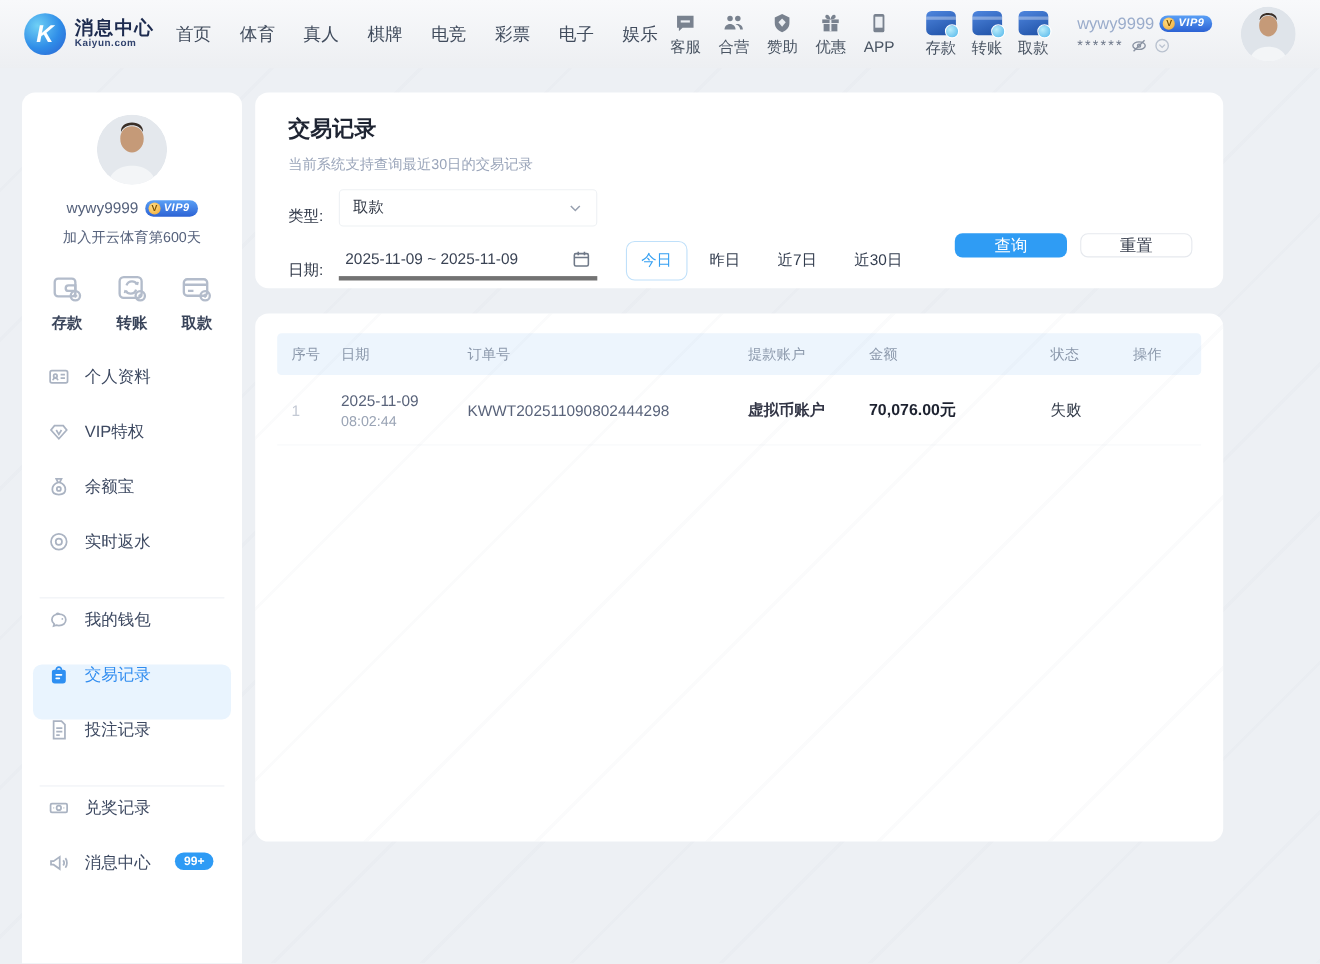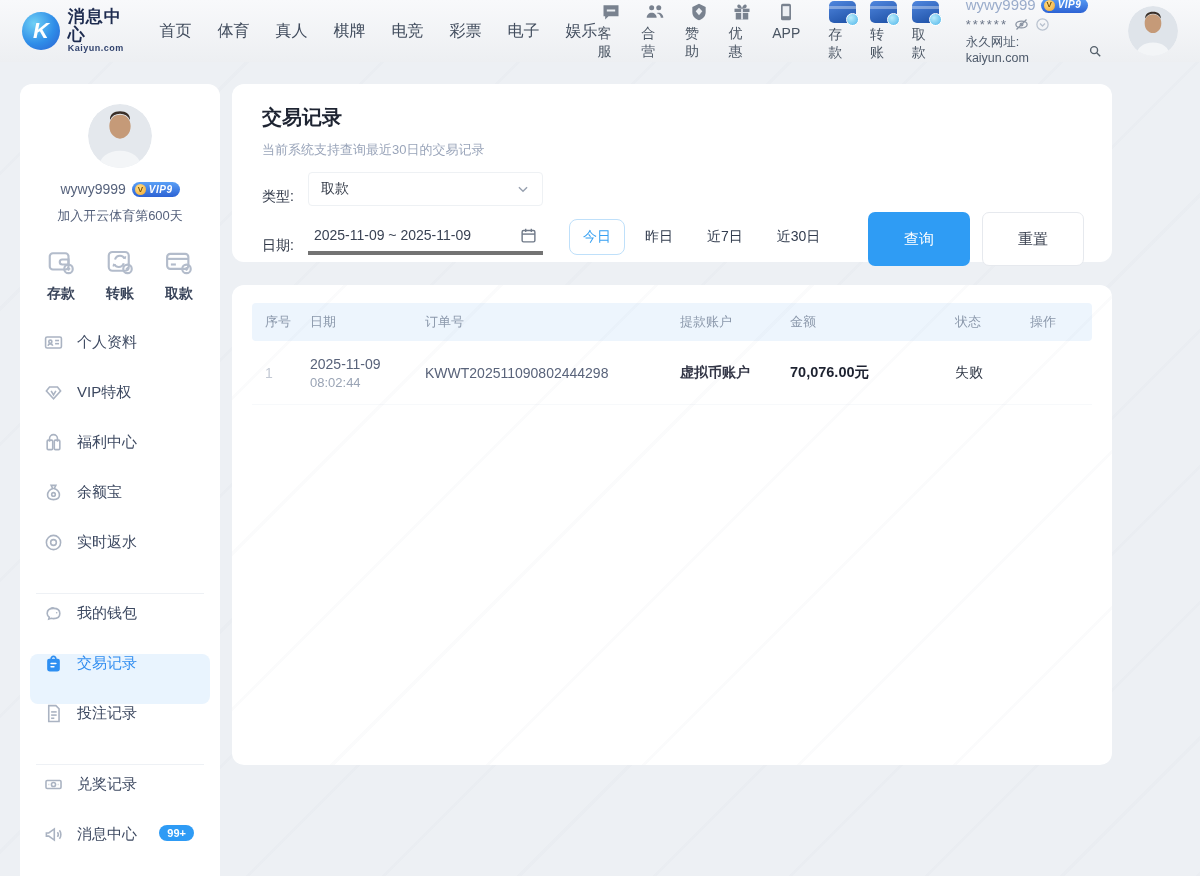--- a/index.html
+++ b/index.html
@@ -75,21 +75,21 @@
     display:flex; align-items:center; justify-content:space-between; padding:0 12px; cursor:pointer; }
   .fc-select .val { font-size:14px; color:#333a47; }
   .fc-date { width:235px; height:36px; border-bottom:4px solid #737373;
     display:flex; align-items:center; justify-content:space-between; padding:0 6px; cursor:pointer; }
   .fc-date .val { font-size:14px; color:#3a4354; }
   .ranges { display:flex; align-items:center; gap:6px; margin-left:12px; }
   .range-btn { font-size:14px; color:#323c4e; padding:8px 13px; border:1px solid transparent;
     border-radius:8px; background:transparent; cursor:pointer; font-family:inherit; }
   .range-btn.active { color:#36a0f2; border-color:#bfe0fa; background:#fff; }
   .fc-buttons { position:absolute; right:28px; top:128px; display:flex; gap:12px; }
-  .btn { height:54px; width:102px; border-radius:7px; font-size:15px; cursor:pointer; font-family:inherit; }
+  .btn { height:22px; width:102px; border-radius:7px; font-size:15px; cursor:pointer; font-family:inherit; }
   .btn-primary { background:#2f9cf4; border:none; color:#fff; }
   .btn-plain { background:#fff; border:1px solid #e6e9ee; color:#3a4150; }
 
   
   .table-card { position:absolute; left:232px; top:285px; width:880px; height:480px;
     background:#fff; border-radius:12px; padding:18px 20px; z-index:2; overflow:hidden; }
   .table-card::after { content:""; position:absolute; inset:0; pointer-events:none;
     background:repeating-linear-gradient(-45deg, rgba(150,160,178,0.04) 0 3px, transparent 3px 110px); }
   .thead { display:flex; align-items:center; height:38px; background:#edf5fd; border-radius:4px;
     font-size:13px; color:#8b98ab; }
@@ -206,27 +206,20 @@
           <svg class="ic" width="15" height="15" viewBox="0 0 24 24" fill="none" stroke="#8a93a2" stroke-width="2">
               <ellipse cx="12" cy="12" rx="9" ry="5.5"></ellipse>
               <circle cx="12" cy="12" r="2.2"></circle>
               <line x1="4" y1="20" x2="20" y2="4"></line>
             </svg>
           <svg class="ic" width="15" height="15" viewBox="0 0 24 24" fill="none" stroke="#b9c2cf" stroke-width="2">
               <circle cx="12" cy="12" r="9"></circle>
               <polyline points="8,10.5 12,14.5 16,10.5"></polyline>
             </svg>
         </div>
-        <div class="user-row3">
-          <span>永久网址: kaiyun.com</span>
-          <svg class="ic" width="14" height="14" viewBox="0 0 24 24" fill="none" stroke="#55606b" stroke-width="2.4">
-              <circle cx="10.5" cy="10.5" r="6"></circle>
-              <line x1="15" y1="15" x2="21" y2="21"></line>
-            </svg>
-        </div>
       </div>
 
       <div class="avatar tb-avatar">
         <svg width="50" height="50" viewBox="0 0 48 48">
             <circle cx="24" cy="24" r="24" fill="#dfe4ea"></circle>
             <path d="M24 8c-5 0-8 3.6-8 8.5 0 3 1 5.5 2.6 7C20 25 22 26 24 26s4-1 5.4-2.5c1.6-1.5 2.6-4 2.6-7C32 11.6 29 8 24 8z" fill="#c59a78"></path>
             <path d="M16.5 12c1.5-3 4-4.6 7.5-4.6S30 9 31.5 12c.3-4-2.8-6.5-7.5-6.5S16.2 8 16.5 12z" fill="#3a2f28"></path>
             <path d="M8 48c0-8 7-13 16-13s16 5 16 13z" fill="#f3f5f7"></path>
           </svg>
       </div>
@@ -295,28 +288,20 @@
             <line x1="14" y1="13.5" x2="19" y2="13.5"></line>
           </svg>
         <span>个人资料</span>
       </div>
       <div class="menu-item">
         <svg class="ic" width="19" height="19" viewBox="0 0 24 24" fill="none" stroke="#aab3c2" stroke-width="2">
             <path d="M12 20L3 10l4-5h10l4 5z"></path>
             <path d="M9 10l3 5 3-5"></path>
           </svg>
         <span>VIP特权</span>
-      </div>
-      <div class="menu-item">
-        <svg class="ic" width="19" height="19" viewBox="0 0 24 24" fill="none" stroke="#aab3c2" stroke-width="2">
-            <path d="M7 11V7a5 5 0 015-5 5 5 0 015 5v4"></path>
-            <rect x="4" y="9" width="7" height="12" rx="1.5"></rect>
-            <rect x="13" y="9" width="7" height="12" rx="1.5"></rect>
-          </svg>
-        <span>福利中心</span>
       </div>
       <div class="menu-item">
         <svg class="ic" width="19" height="19" viewBox="0 0 24 24" fill="none" stroke="#aab3c2" stroke-width="2">
             <path d="M9 3h6l-2 4h-2z"></path>
             <path d="M11 7c-4 1.5-6.5 4.7-6.5 8.3C4.5 19 7.5 21 12 21s7.5-2 7.5-5.7C19.5 11.7 17 8.5 13 7"></path>
             <circle cx="12" cy="14.5" r="2.3"></circle>
           </svg>
         <span>余额宝</span>
       </div>
       <div class="menu-item">

